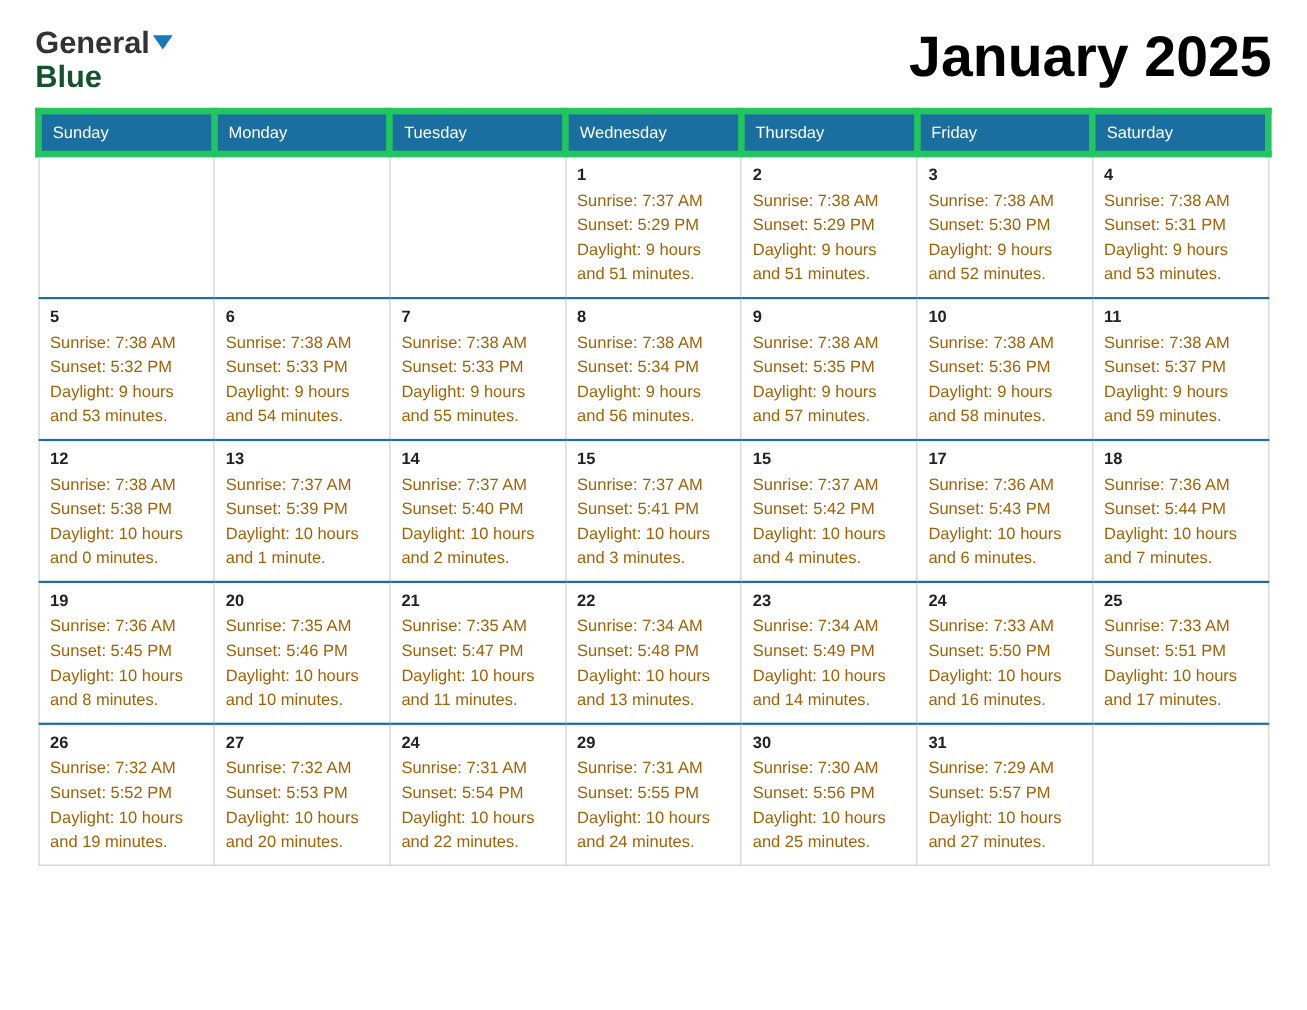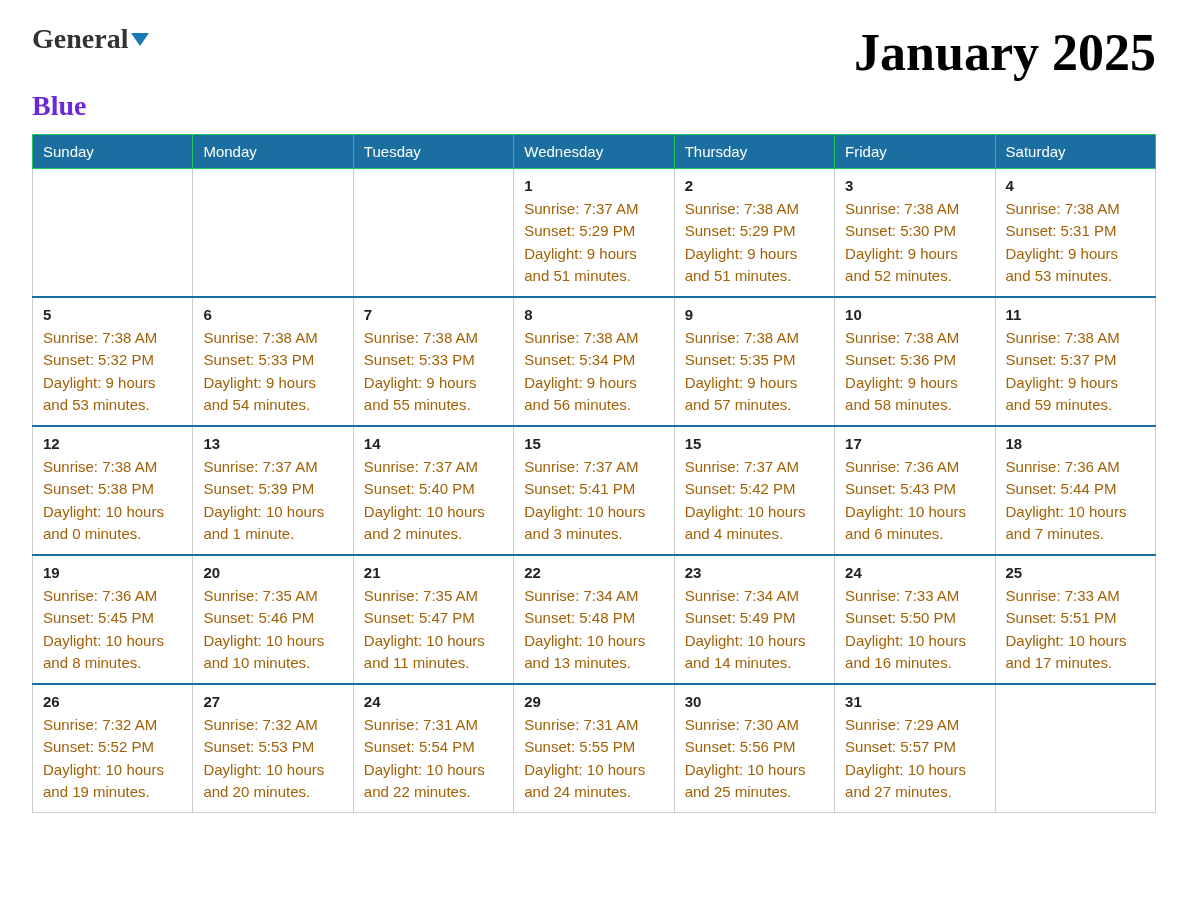--- a/index.html
+++ b/index.html
@@ -8,21 +8,20 @@
       background: #fff;
       padding: 24px 32px;
       width: 1188px;
       min-height: 918px;
     }
     .header {
       display: flex;
       justify-content: space-between;
       align-items: flex-start;
       margin-bottom: 8px;
-      font-family: Liberation Serif, serif;
     }
     .logo {
       display: flex;
       flex-direction: column;
       align-items: flex-start;
     }
     .logo-text {
       font-size: 28px;
       font-weight: bold;
       color: #333;
@@ -47,21 +46,21 @@
       border-collapse: collapse;
       margin-top: 12px;
     }
     th {
       background-color: #1a6fa0;
       color: #fff;
       font-size: 15px;
       font-weight: normal;
       padding: 8px 10px;
       text-align: left;
-      border: 1px solid #22c55e;
+      border: 6px solid #22c55e;
     }
     td {
       vertical-align: top;
       padding: 8px 10px;
       border: 1px solid #ccc;
       font-size: 13px;
       color: #222;
       width: 14.28%;
       min-height: 110px;
     }
@@ -85,21 +84,21 @@
     }
   </style>
 </head>
 <body>
 
 <div class="header">
   <div class="logo">
     <div class="logo-text">
       General<span style="display:inline-block;width:0;height:0;border-left:9px solid transparent;border-right:9px solid transparent;border-top:13px solid #1a7ab5;margin-left:3px;vertical-align:middle;position:relative;top:-2px;"></span>
     </div>
-    <div class="logo-text" style="color:#6d28d9;margin-top:36px;">Blue</div>
+    <div class="logo-text" style="color:#14532d;">Blue</div>
   </div>
   <div class="title-block">
     <div class="page-title">January 2025</div>
   </div>
 </div>
 
 <table>
   <thead>
     <tr>
     <th>Sunday</th>

